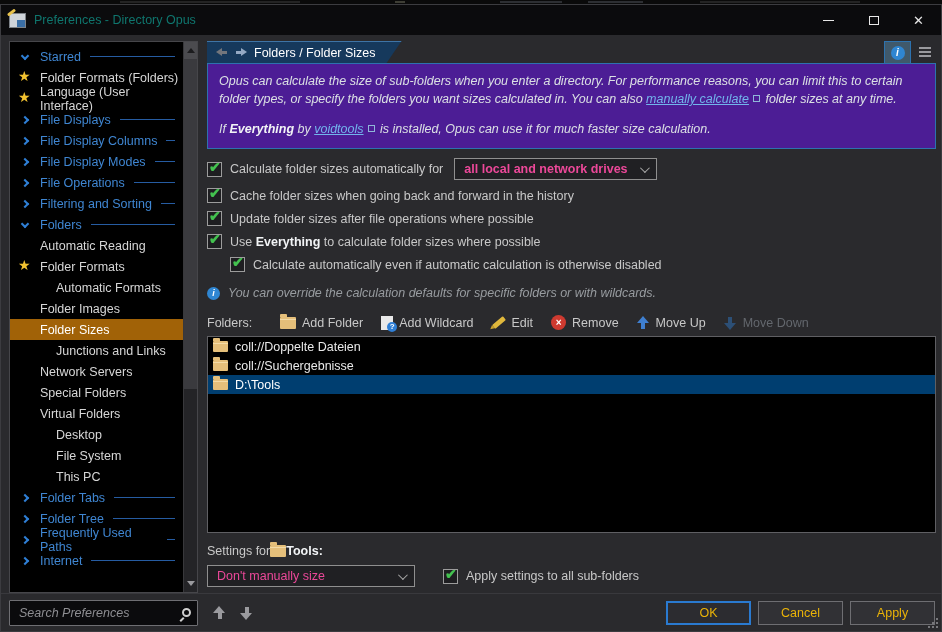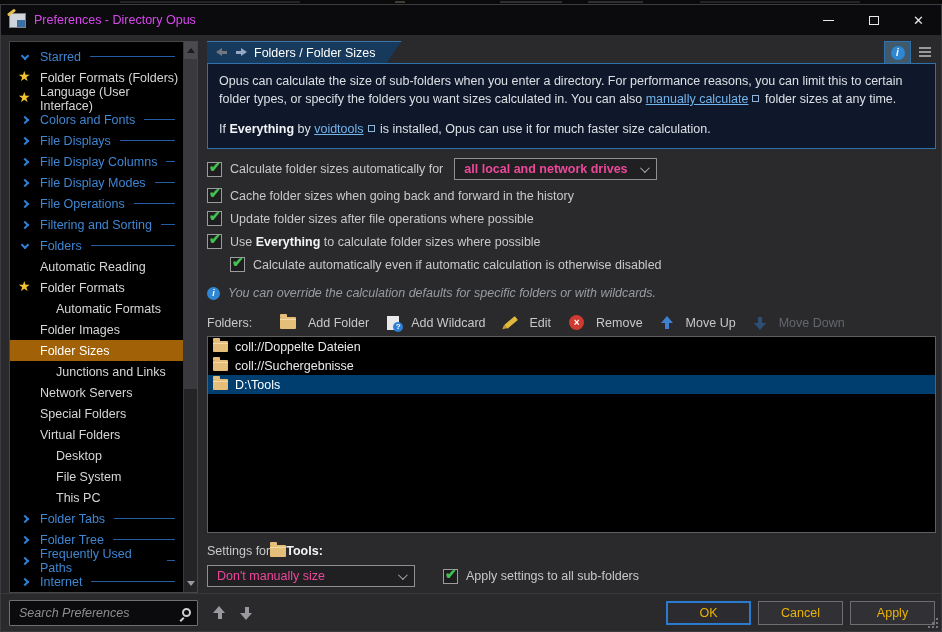--- a/index.html
+++ b/index.html
@@ -13,21 +13,21 @@
 
   .window { position:absolute; top:4px; left:0; width:942px; height:628px;
     background:#2a2a2d; border:1px solid #3c3c40; display:flex; flex-direction:column; }
 
   
   .titlebar { height:30px; background:#0b0b0d; display:flex; align-items:center; padding-left:8px; flex:0 0 auto; }
   .app-icon { width:17px; height:15px; position:relative; margin-right:8px; }
   .app-icon .pane { position:absolute; inset:0; background:#cfd4da; border:1px solid #7d8288; }
   .app-icon .pane2 { position:absolute; right:1px; bottom:1px; width:8px; height:7px; background:#3a6ea5; }
   .app-icon .pencil { position:absolute; left:-2px; top:-2px; width:9px; height:3px; background:#e8c24c; transform:rotate(-38deg); border-radius:1px; }
-  .title-text { color:#d946ef; font-size:12.5px; }
+  .title-text { color:#0f766e; font-size:12.5px; }
   .win-controls { margin-left:auto; display:flex; height:100%; }
   .win-btn { width:45px; height:100%; display:flex; align-items:center; justify-content:center; color:#e8e8e8; font-size:13px; cursor:default; }
   .glyph-min { width:11px; height:1px; background:#e8e8e8; display:inline-block; }
   .glyph-max { width:10px; height:9px; border:1px solid #e8e8e8; display:inline-block; }
 
   
   .main-row { flex:1 1 auto; display:flex; padding:6px 5px 0 8px; overflow:hidden; }
 
   
   .sidebar { width:189px; flex:0 0 auto; position:relative; background:#000;
@@ -67,21 +67,21 @@
   .nav-fwd .head { right:0; border-left:6px solid #94a9c4; }
   .crumb-label { color:#fff; font-size:12.5px; }
   .crumb-spacer { flex:1; }
   .info-tab-btn { width:27px; display:flex; align-items:center; justify-content:center;
     background:#40596b; border:1px solid #2d72ae; border-bottom:none; }
   .i-circle { width:14px; height:14px; border-radius:50%; background:#2f86d2; color:#fff;
     font-size:10px; font-weight:bold; font-style:italic; display:flex; align-items:center; justify-content:center; }
   .menu-btn { width:22px; display:flex; flex-direction:column; justify-content:center; gap:2px; align-items:center; margin-left:3px; }
   .menu-btn i { display:block; width:12px; height:2px; background:#9a9a9e; }
 
-  .infobox { border:1px solid #2d72ae; background:#0f172a; color:#dbe0e4; 
+  .infobox { border:1px solid #2d72ae; background:#4c1d95; color:#dbe0e4; font-style:italic;
     font-size:12.5px; line-height:1.45; padding:8px 11px 10px; flex:0 0 auto; }
   .infobox p + p { margin-top:12px; }
   .infobox a { color:#72b5ec; text-decoration:underline; cursor:pointer; }
   .infobox b, .opt b { color:#f2f4f6; }
   .ext { display:inline-block; width:7px; height:7px; border:1px solid #8fb6d8; margin:0 2px 0 4px; position:relative; top:-1px; }
 
   .opt { display:flex; align-items:center; gap:8px; color:#c8c8c8; font-size:12.5px; flex:0 0 auto; }
   .opt-1 { margin-top:9px; }
   .opt + .opt { margin-top:8px; }
   .opt.sub { margin-left:23px; }
@@ -91,21 +91,21 @@
   .combo { height:22px; background:#202023; border:1px solid #8f8f8f; display:flex; align-items:center;
     padding:0 9px; color:#ec4899; font-size:12.5px; font-weight:bold; }
   .combo .cchev { margin-left:auto; width:7px; height:7px; border-right:1px solid #a8a8a8; border-bottom:1px solid #a8a8a8; transform:rotate(45deg) translateY(-2px); }
   .combo.drives { width:203px; margin-left:3px; }
   .combo.calcmode { width:208px; font-weight:normal; }
 
   .note-row { margin-top:14px; display:flex; align-items:center; gap:8px; color:#989ca0; font-style:italic; font-size:12.5px; flex:0 0 auto; }
 
   .ftoolbar { margin-top:15px; display:flex; align-items:center; font-size:12.5px; color:#c8c8c8; flex:0 0 auto; }
   .ftoolbar .flabel { width:73px; }
-  .tool-btn { display:flex; align-items:center; gap:12px; margin-right:18px; cursor:default; }
+  .tool-btn { display:flex; align-items:center; gap:6px; margin-right:18px; cursor:default; }
   .tool-btn.disabled .tlabel { color:#63676d; }
 
   .folder-ico { width:16px; height:12px; background:#e5bf7a; border-radius:1px; position:relative; display:inline-block; flex:0 0 auto; }
   .folder-ico::before { content:""; position:absolute; top:-3px; left:0; width:7px; height:3px; background:#e5bf7a; border-radius:1px 1px 0 0; }
   .folder-ico::after { content:""; position:absolute; left:0; right:0; top:2px; height:1px; background:#f4dba6; }
 
   .wildcard-ico { width:12px; height:14px; background:#e9e9e9; position:relative; display:inline-block; }
   .wildcard-ico .badge { position:absolute; right:-4px; bottom:-2px; width:10px; height:10px; border-radius:50%;
     background:#2f7fd6; color:#fff; font-size:8px; font-weight:bold; display:flex; align-items:center; justify-content:center; }
   .pencil-ico { width:14px; height:5px; background:#e0b83c; transform:rotate(-40deg); border-radius:1px; position:relative; display:inline-block; }
@@ -194,25 +194,20 @@
             <div class="tree-row starred">
               <span class="star">★</span>
               <span class="tree-label">Folder Formats (Folders)</span>
             </div>
             <div class="tree-row starred">
               <span class="star">★</span>
               <span class="tree-label">Language (User Interface)</span>
             </div>
             <div class="tree-row category">
               <span class="chev right"></span>
-              <span class="tree-label">Colors and Fonts</span>
-              <span class="tree-line"></span>
-            </div>
-            <div class="tree-row category">
-              <span class="chev right"></span>
               <span class="tree-label">File Displays</span>
               <span class="tree-line"></span>
             </div>
             <div class="tree-row category">
               <span class="chev right"></span>
               <span class="tree-label">File Display Columns</span>
               <span class="tree-line"></span>
             </div>
             <div class="tree-row category">
               <span class="chev right"></span>

